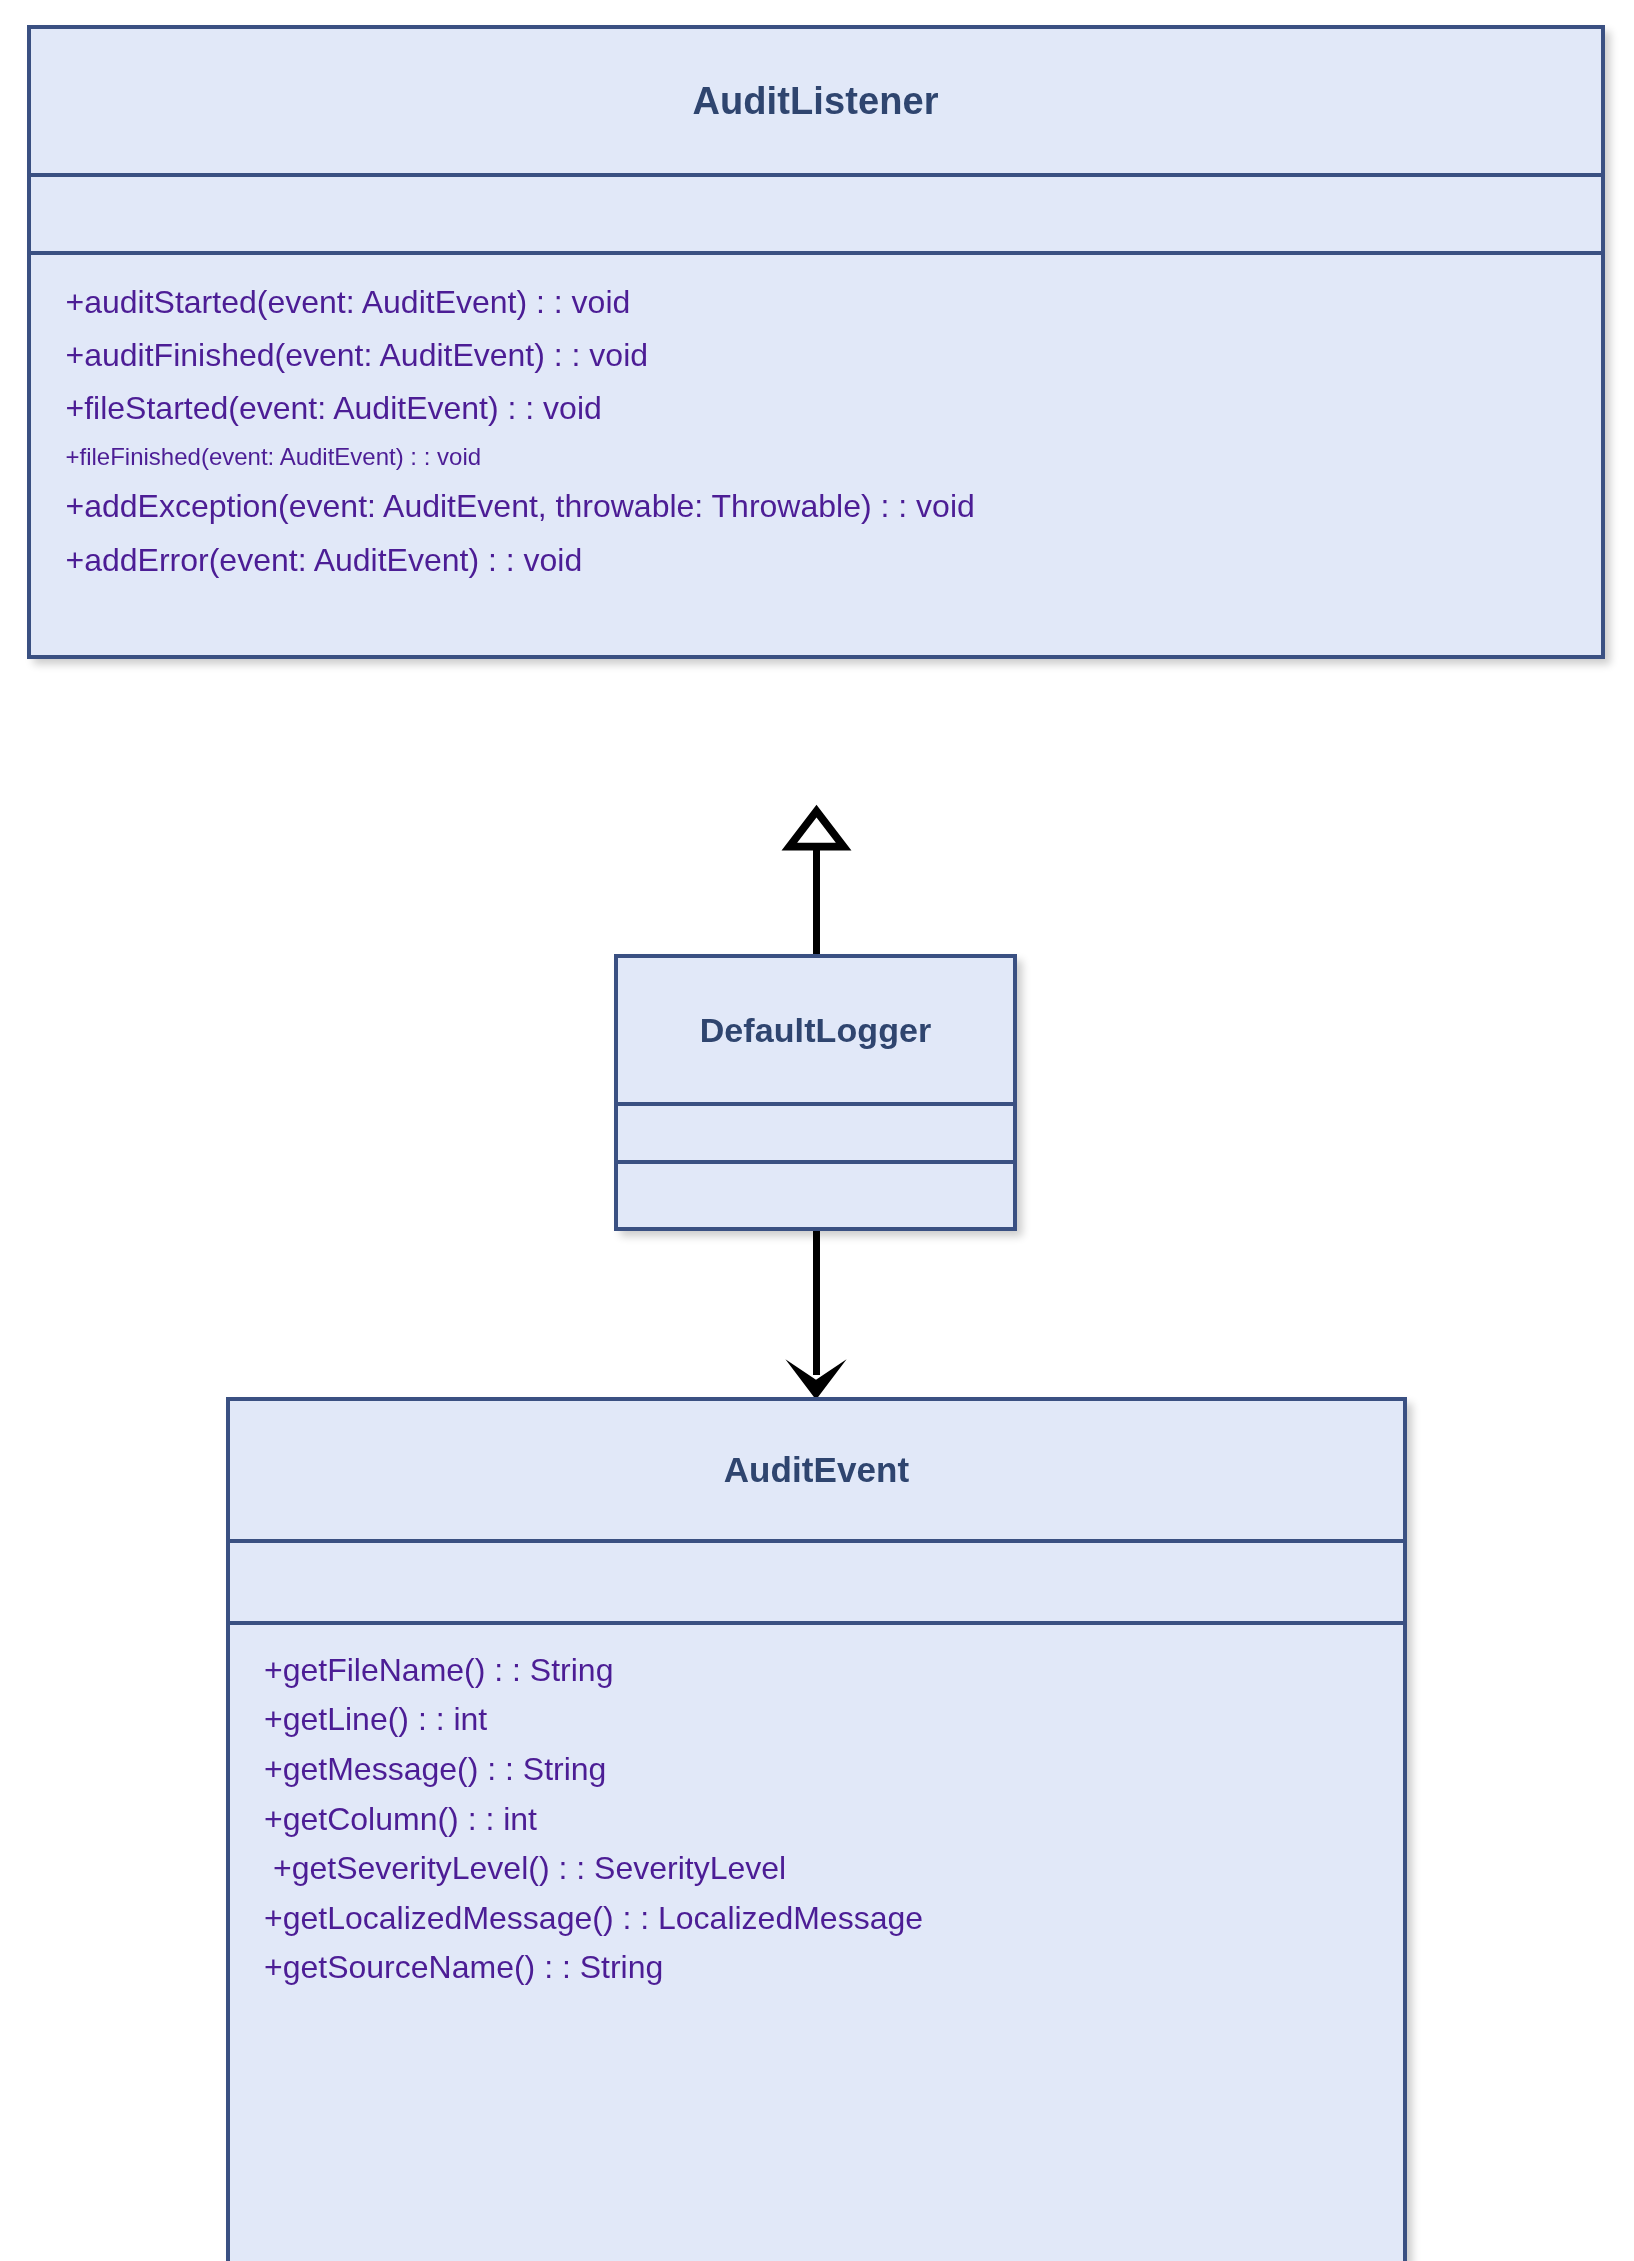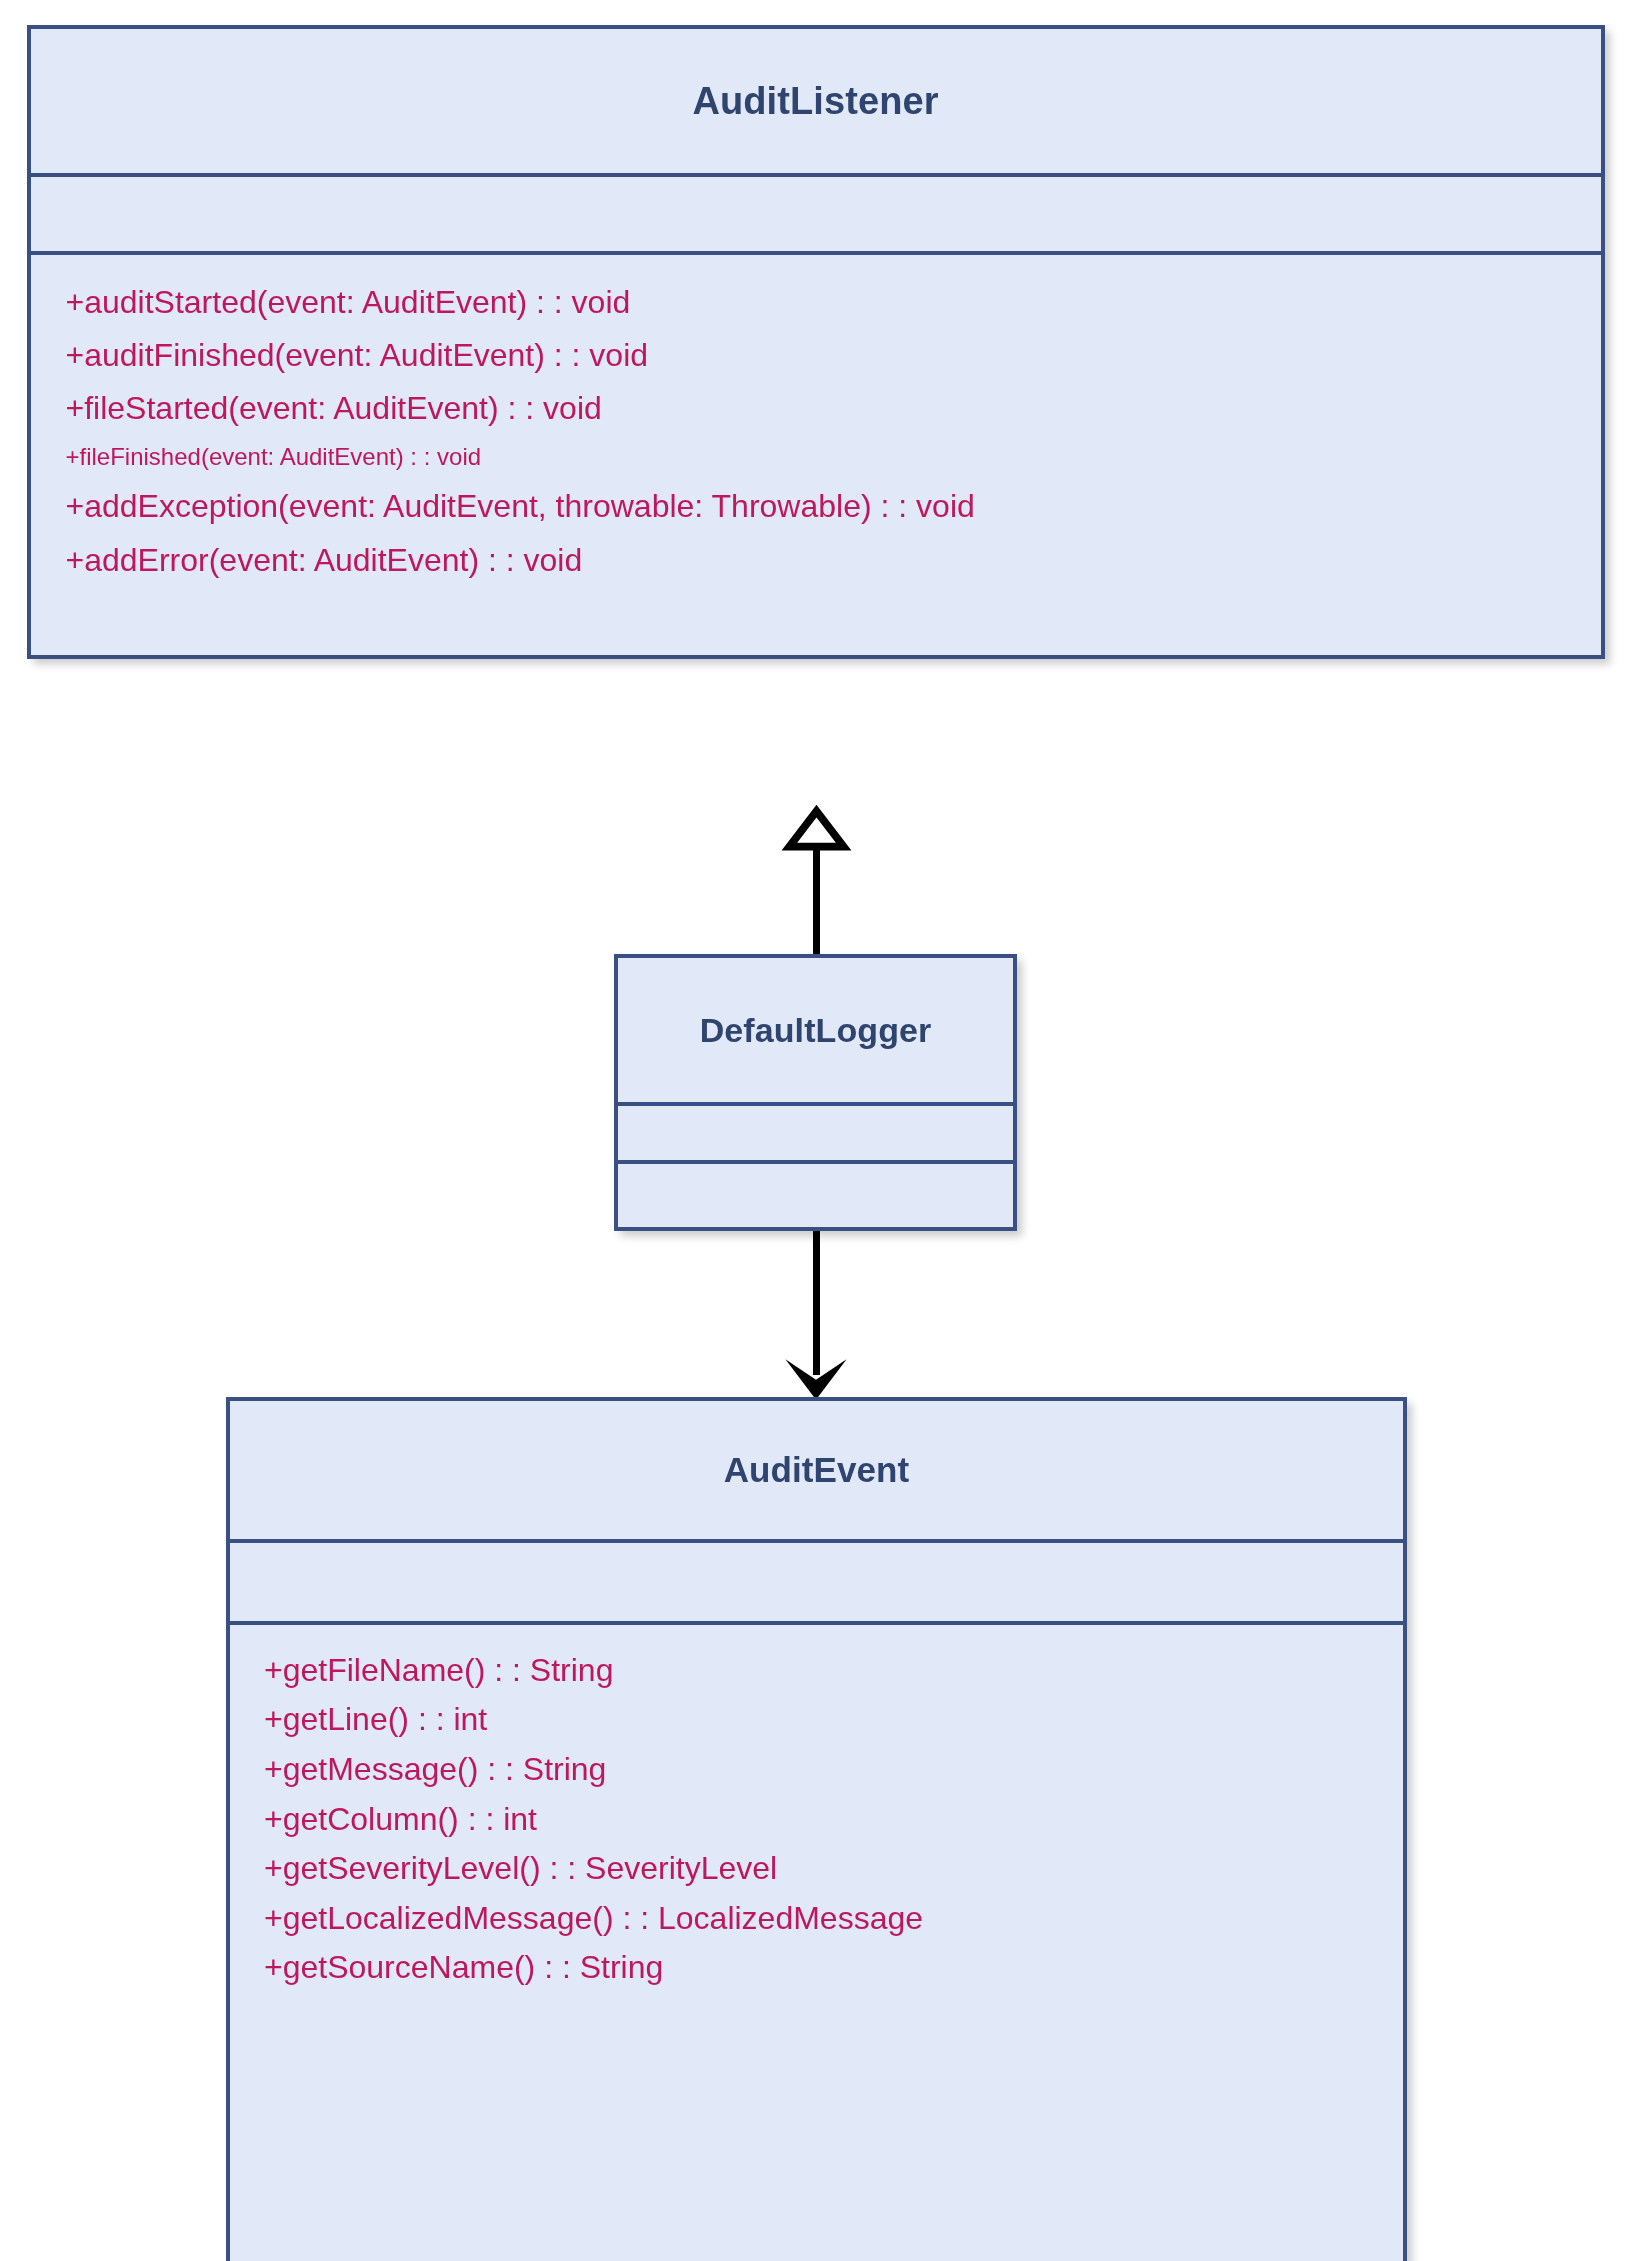--- a/index.html
+++ b/index.html
@@ -37,21 +37,21 @@
     align-items: center;
     justify-content: center;
     color: #2f456f;
     font-weight: bold;
     letter-spacing: 0.1px;
   }
   .uml-members {
     padding: 20px 0 20px 0;
   }
   .uml-member {
-    color: #be185d;
+    color: #4c1d95;
     white-space: nowrap;
     line-height: 1.0;
   }
 
   
   .connector-line {
     position: absolute;
     background: #000000;
   }
   .arrow-svg {
@@ -109,20 +109,20 @@
       <span>AuditEvent</span>
     </div>
 
     <div class="uml-compartment divided" style="height:82px;"></div>
 
     <div class="uml-compartment uml-members" style="height:600px;">
       <div class="uml-member" style="font-size:32px; padding:8.8px 0 8.8px 34px;">+getFileName() : : String</div>
       <div class="uml-member" style="font-size:32px; padding:8.8px 0 8.8px 34px;">+getLine() : : int</div>
       <div class="uml-member" style="font-size:32px; padding:8.8px 0 8.8px 34px;">+getMessage() : : String</div>
       <div class="uml-member" style="font-size:32px; padding:8.8px 0 8.8px 34px;">+getColumn() : : int</div>
-      <div class="uml-member" style="font-size:32px; padding:8.8px 0 8.8px 34px;">+getSeverityLevel() : : SeverityLevel</div>
+      <div class="uml-member" style="font-size:32px; padding:8.8px 0 8.8px 34px;margin-left:9px;">+getSeverityLevel() : : SeverityLevel</div>
       <div class="uml-member" style="font-size:32px; padding:8.8px 0 8.8px 34px;">+getLocalizedMessage() : : LocalizedMessage</div>
       <div class="uml-member" style="font-size:32px; padding:8.8px 0 8.8px 34px;">+getSourceName() : : String</div>
     </div>
   </div>
 
 </div>
 
 
 </body></html>

